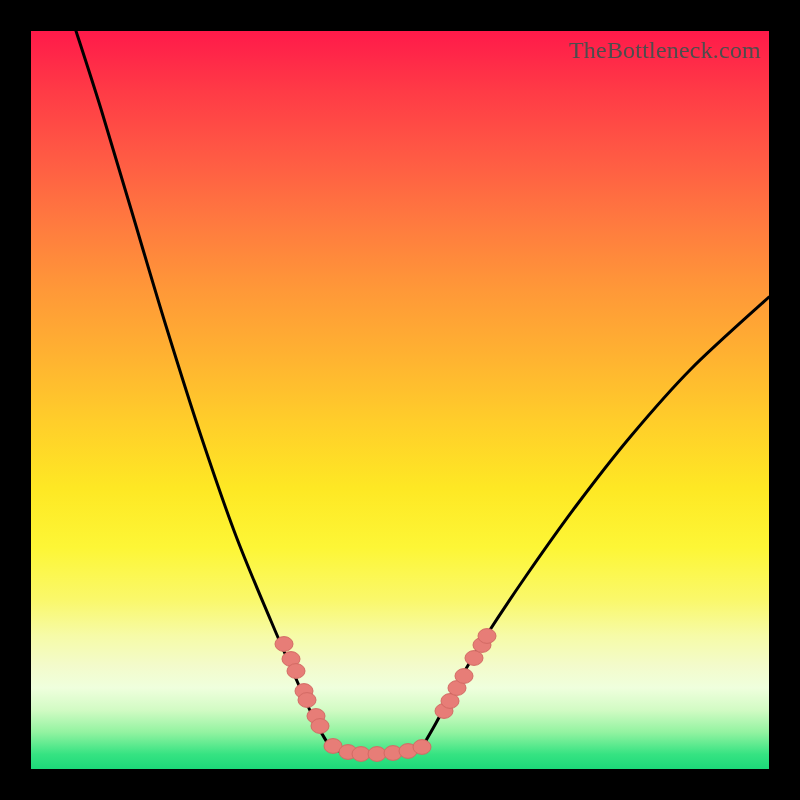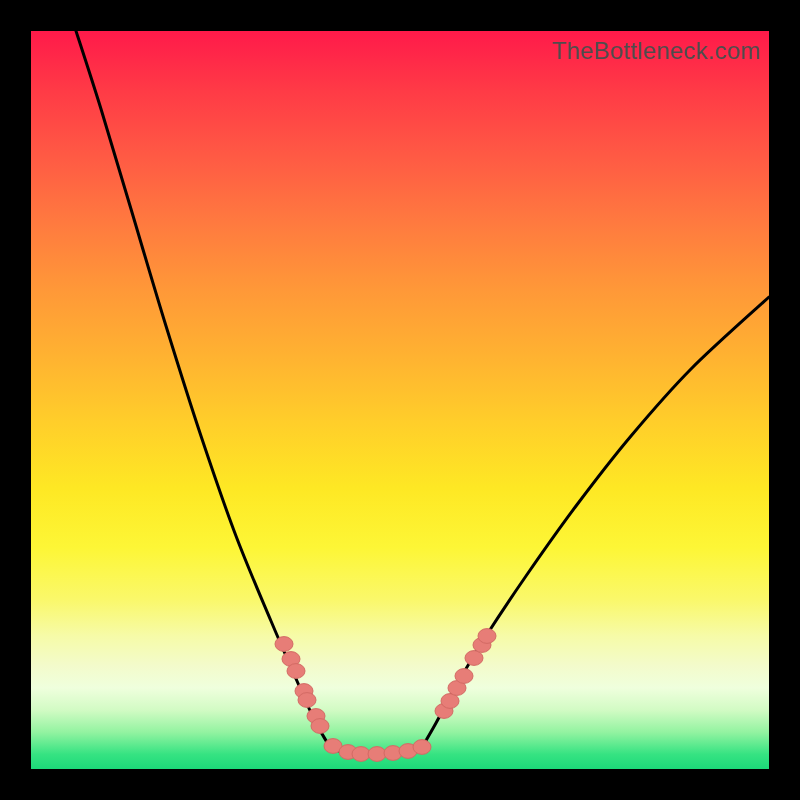--- a/index.html
+++ b/index.html
@@ -9,20 +9,21 @@
     height: 800px;
     overflow: hidden;
     background: #000;
     font-family: Arial, Helvetica, sans-serif;
   }
   .canvas {
     position: relative;
     width: 800px;
     height: 800px;
     background: #000;
+    font-family: Liberation Serif, serif;
   }
   .inner {
     position: absolute;
     left: 31px;
     top: 31px;
     width: 738px;
     height: 738px;
     background: linear-gradient(to bottom,
       #ff1a4a 0%,
       #ff3a46 8%,

